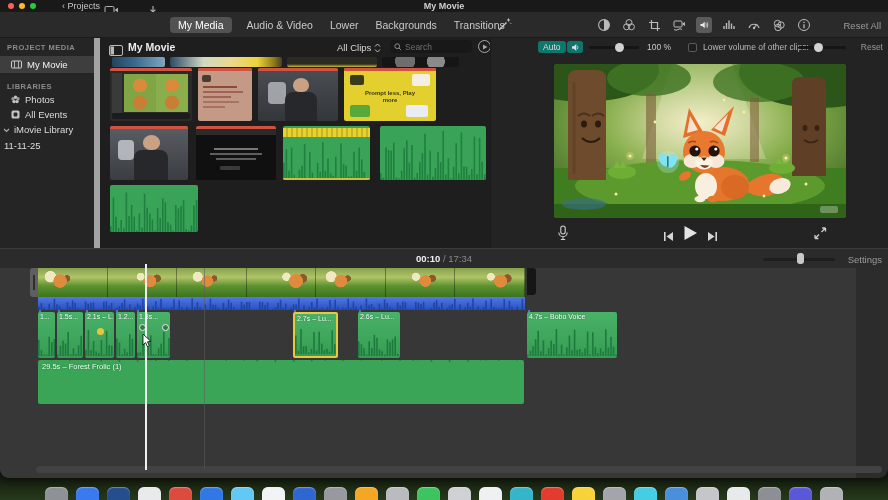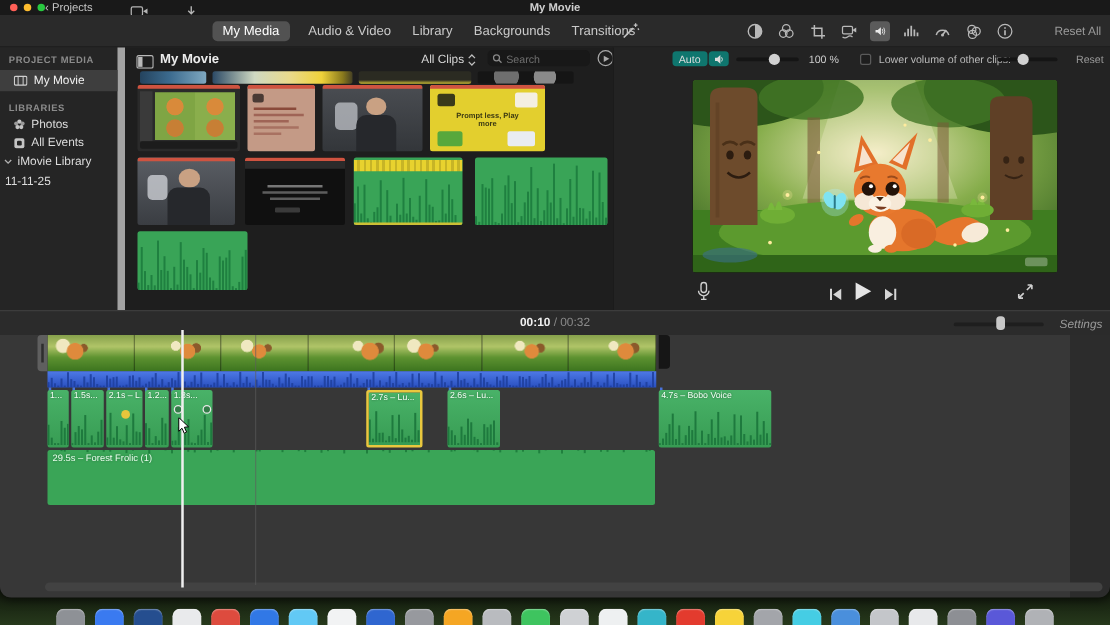--- a/index.html
+++ b/index.html
@@ -12,21 +12,21 @@
   .dock { position:absolute; left:0; top:487px; width:888px; height:13px; overflow:hidden;
     display:flex; justify-content:center; gap:8px; }
   .dock-icon { width:23px; height:23px; border-radius:6px; flex:0 0 auto; box-shadow:inset 0 1px 1px rgba(255,255,255,.35); }
 
   
   .app { position:absolute; left:0; top:0; width:888px; height:478px; background:#2c2c2c;
     border-radius:0 0 9px 9px; overflow:hidden; box-shadow:0 2px 8px rgba(0,0,0,.6); }
 
   .titlebar { position:absolute; left:0; top:0; width:100%; height:12px; background:#191919; }
   .tl-dot { position:absolute; top:3px; width:6px; height:6px; border-radius:50%; }
-  .back-btn { position:absolute; left:36px; top:1px; font-size:9px; color:#c6c6c6; }
+  .back-btn { position:absolute; left:62px; top:1px; font-size:9px; color:#c6c6c6; }
   .tb-icon { position:absolute; top:1px; color:#b5b5b5; }
   .win-title { position:absolute; left:0; right:0; top:1px; text-align:center; font-size:9px; color:#cfcfcf; font-weight:bold; }
 
   .tabrow { position:absolute; left:0; top:12px; width:100%; height:26px; background:#2a2a2a; border-bottom:1px solid #1c1c1c; }
   .tabs { position:absolute; left:122px; top:5px; display:flex; gap:13px; align-items:center;padding-left:48px; }
   .tab { font-size:10.5px; color:#c9c9c9; padding:2px 2px; white-space:nowrap; }
   .tab.active { background:#525252; color:#fff; border-radius:4px; padding:2px 8px; }
   .insp-icons { position:absolute; left:596px; top:5px; display:flex; gap:9px; align-items:center; }
   .insp-icons .ico { width:16px; height:16px; display:flex; align-items:center; justify-content:center; }
   .active-pill { background:#5b5b5b; border-radius:3px; padding:1px 3px; }
@@ -64,21 +64,21 @@
   .adj-label { position:absolute; font-size:8.5px; color:#b9b9b9; white-space:nowrap; }
   .checkbox { position:absolute; width:9px; height:9px; border:1px solid #5a5a5a; background:#1e1e1e; border-radius:2px; }
   .preview { position:absolute; left:63px; top:26px; width:292px; height:154px; border-radius:3px; overflow:hidden; background:#000; }
   .transport { position:absolute; left:0; top:186px; width:100%; height:22px; }
 
   
   .tltoolbar { position:absolute; left:0; top:248px; width:888px; height:20px; background:#2b2b2b; border-top:1px solid #3c3c3c; }
   .timecode { position:absolute; left:0; right:0; top:4px; text-align:center; font-size:9.5px; }
   .timecode .cur { color:#f0f0f0; font-weight:bold; }
   .timecode .dur { color:#8a8a8a; }
-  .settings { position:absolute; right:6px; top:5px; font-size:9.5px; color:#9a9a9a;font-style:italic; }
+  .settings { position:absolute; right:6px; top:5px; font-size:9.5px; color:#9a9a9a; }
 
   
   .timeline { position:absolute; left:0; top:268px; width:856px; height:210px; background:#373737; }
   .film { position:absolute; left:38px; top:0; width:487px; height:29px; display:flex; overflow:hidden; }
   .frame { flex:1; border-right:1px solid rgba(0,0,0,.35); }
   .trim-l { position:absolute; left:30px; top:0; width:8px; height:29px; background:#5f5f5f; border-radius:3px 0 0 3px; }
   .trim-l:after { content:""; position:absolute; left:3px; top:7px; width:1.5px; height:15px; background:#2e2e2e; }
   .trim-r { position:absolute; left:527px; top:0; width:9px; height:27px; background:#161616; border-radius:0 3px 3px 0; }
   .bluebar { position:absolute; left:38px; top:29px; width:487px; height:13px; background:linear-gradient(180deg,#4d79e6,#2a50c0); overflow:hidden; }
   .clip { position:absolute; top:44px; height:46px; background:linear-gradient(180deg,#49b268,#379c53); border-radius:2px; overflow:hidden; }
@@ -148,21 +148,21 @@
             <path d="M1.5 9h7" stroke="#b5b5b5" stroke-width="1"></path>
           </svg>
       </span>
       <div class="win-title">My Movie</div>
     </div>
 
     <div class="tabrow">
       <div class="tabs">
         <div class="tab active">My Media</div>
         <div class="tab">Audio &amp; Video</div>
-        <div class="tab">Library</div>
+        <div class="tab">Lower</div>
         <div class="tab">Backgrounds</div>
         <div class="tab">Transitions</div>
       </div>
       <span class="wand">
         <svg width="15" height="15" viewBox="0 0 15 15">
             <path d="M2 13 L9.5 5.5" stroke="#c2c2c2" stroke-width="1.4"></path>
             <path d="M11.5 1.5v3M10 3h3M13.2 5.8l1 1" stroke="#c2c2c2" stroke-width="1"></path>
           </svg>
       </span>
       <div class="insp-icons">
@@ -607,21 +607,21 @@
                 <path d="M2 12.5 6 8.5M2 12.5v-3.4M2 12.5h3.4M12.5 2 8.5 6M12.5 2v3.4M12.5 2H9.1" fill="none" stroke="#cfcfcf" stroke-width="1.3"></path>
               </svg>
           </span>
         </div>
       </div>
     </div>
 
     <div class="tltoolbar">
       <div class="timecode">
         <span class="cur">00:10</span>
-        <span class="dur">/ 00:32</span>
+        <span class="dur">/ 17:34</span>
       </div>
       <div class="slider-track" style="left:763px;top:9px;width:72px;background:#1e1e1e"></div>
       <div style="position:absolute;left:797px;top:4px;width:7px;height:11px;border-radius:3px;background:#c8c8c8"></div>
       <div class="settings">Settings</div>
     </div>
 
     <div class="timeline">
       <div class="trim-l"></div>
       <div class="film" id="film">
           <div class="frame" style="background: radial-gradient(circle at 32% 45%, rgb(223, 138, 60) 0px, rgb(223, 138, 60) 13%, transparent 14%), radial-gradient(circle at 42% 36%, rgb(139, 90, 43) 0px, rgb(139, 90, 43) 7%, transparent 8%), radial-gradient(circle at 18% 30%, rgb(240, 232, 192) 0px, rgb(240, 232, 192) 9%, transparent 10%), linear-gradient(rgb(134, 160, 75) 0%, rgb(176, 196, 104) 32%, rgb(93, 146, 48) 62%, rgb(60, 116, 31) 100%);"></div>

